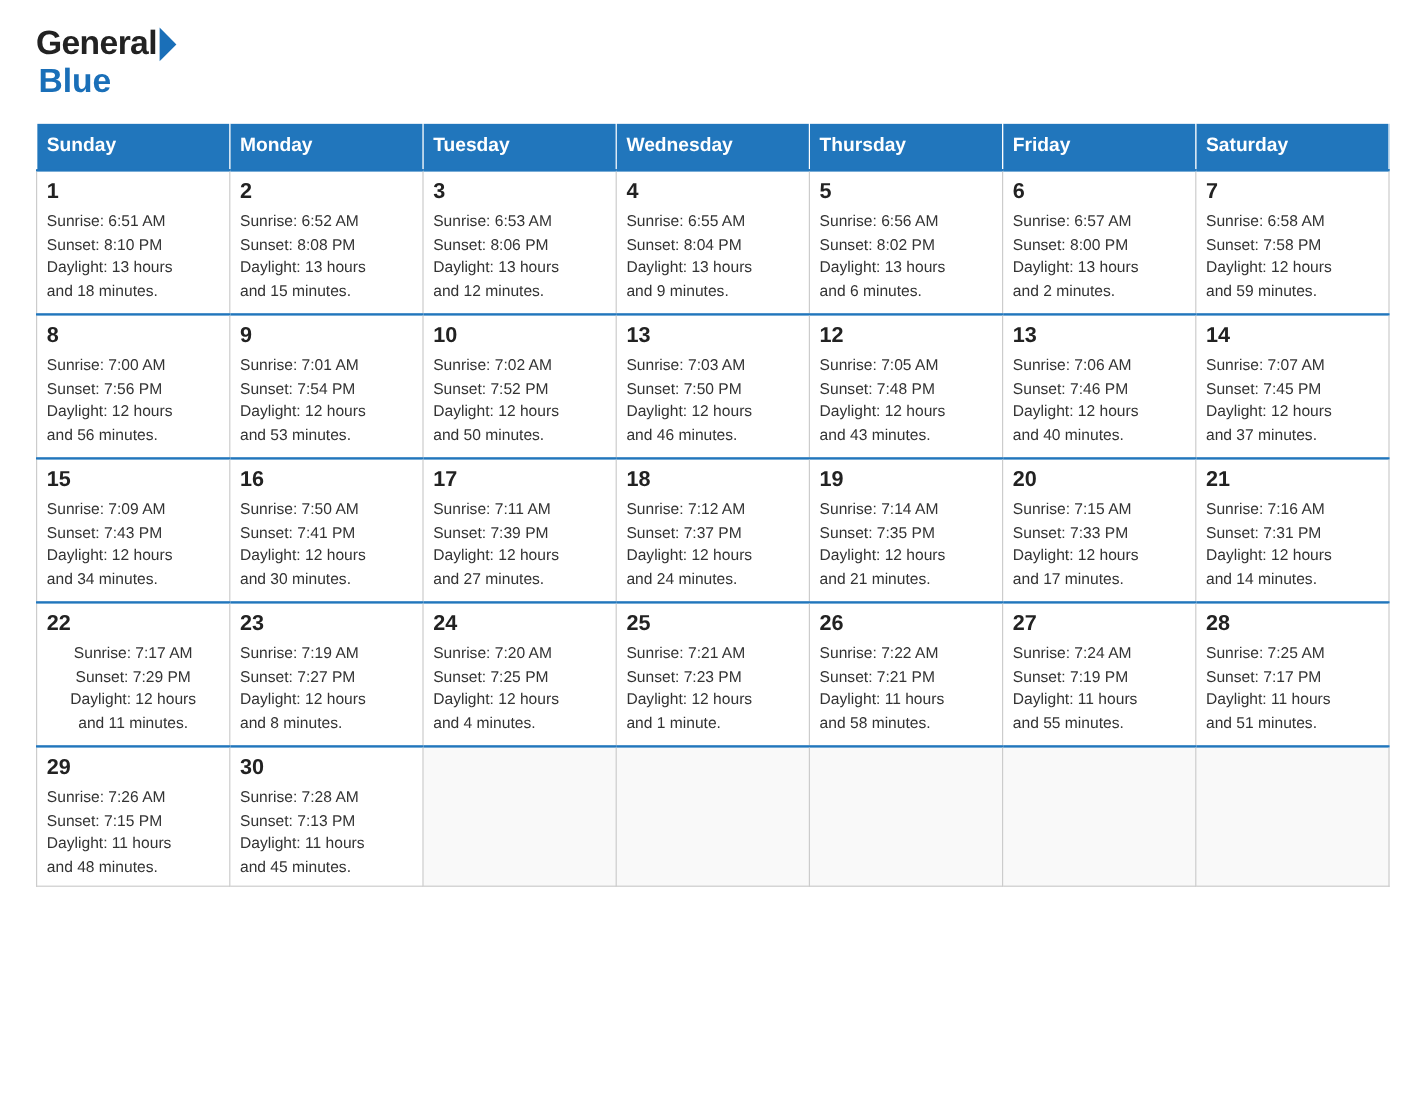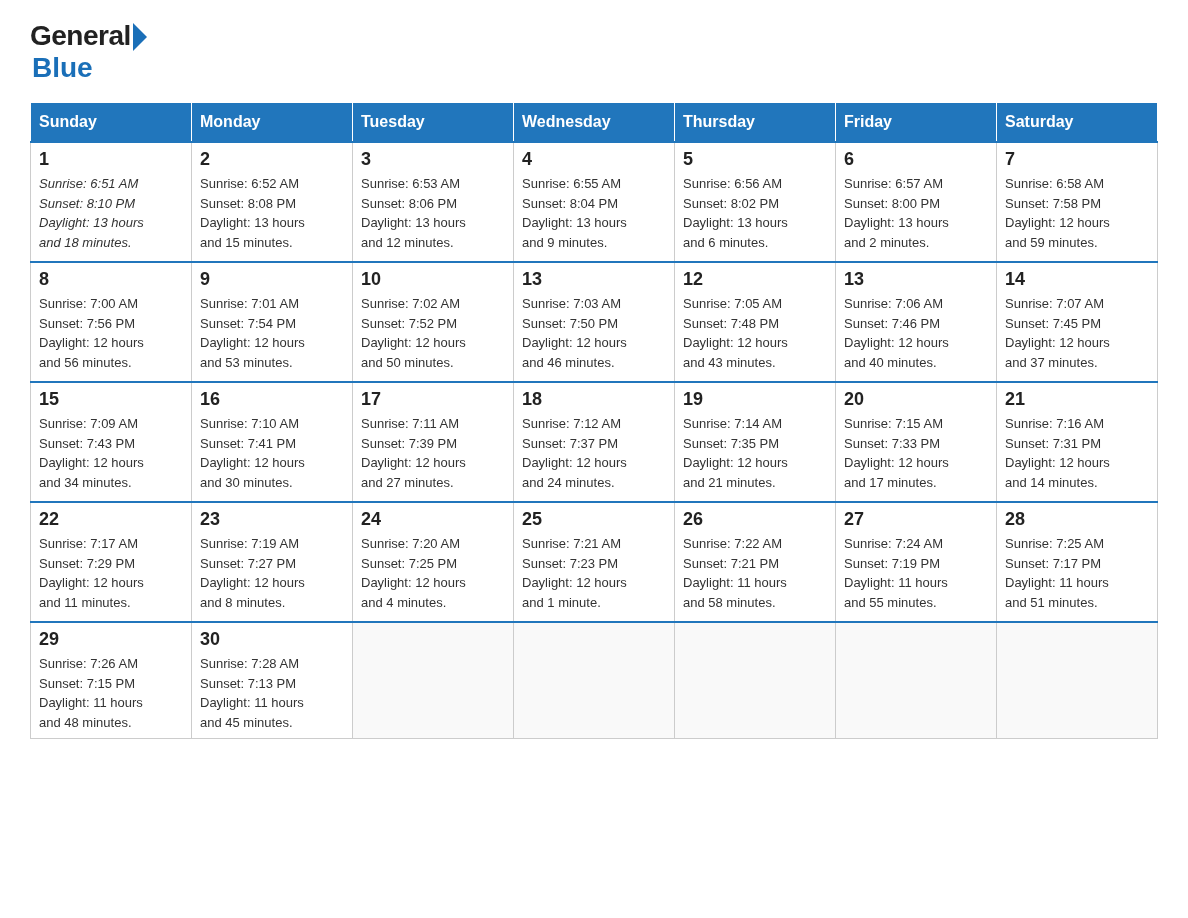--- a/index.html
+++ b/index.html
@@ -127,21 +127,21 @@
         <th>Wednesday</th>
         <th>Thursday</th>
         <th>Friday</th>
         <th>Saturday</th>
       </tr>
   </thead>
   <tbody id="calendar-body">
   <tr>
         <td>
           <span class="day-number">1</span>
-          <div class="day-info" style="white-space: pre-line; font-style: italic;">Sunrise: 6:51 AM
+          <div class="day-info" style="white-space: pre-line;">Sunrise: 6:51 AM
 Sunset: 8:10 PM
 Daylight: 13 hours
 and 18 minutes.</div>
         </td>
         <td>
           <span class="day-number">2</span>
           <div class="day-info" style="white-space: pre-line;">Sunrise: 6:52 AM
 Sunset: 8:08 PM
 Daylight: 13 hours
 and 15 minutes.</div>
@@ -236,21 +236,21 @@
       <tr>
         <td>
           <span class="day-number">15</span>
           <div class="day-info" style="white-space: pre-line;">Sunrise: 7:09 AM
 Sunset: 7:43 PM
 Daylight: 12 hours
 and 34 minutes.</div>
         </td>
         <td>
           <span class="day-number">16</span>
-          <div class="day-info" style="white-space: pre-line;">Sunrise: 7:10 AM
+          <div class="day-info" style="white-space: pre-line;">Sunrise: 7:50 AM
 Sunset: 7:41 PM
 Daylight: 12 hours
 and 30 minutes.</div>
         </td>
         <td>
           <span class="day-number">17</span>
           <div class="day-info" style="white-space: pre-line;">Sunrise: 7:11 AM
 Sunset: 7:39 PM
 Daylight: 12 hours
 and 27 minutes.</div>
@@ -280,21 +280,21 @@
           <span class="day-number">21</span>
           <div class="day-info" style="white-space: pre-line;">Sunrise: 7:16 AM
 Sunset: 7:31 PM
 Daylight: 12 hours
 and 14 minutes.</div>
         </td>
       </tr>
       <tr>
         <td>
           <span class="day-number">22</span>
-          <div class="day-info" style="white-space: pre-line;">Sunrise: 7:17 AM
+          <div class="day-info" style="white-space: pre-line; text-align: center;">Sunrise: 7:17 AM
 Sunset: 7:29 PM
 Daylight: 12 hours
 and 11 minutes.</div>
         </td>
         <td>
           <span class="day-number">23</span>
           <div class="day-info" style="white-space: pre-line;">Sunrise: 7:19 AM
 Sunset: 7:27 PM
 Daylight: 12 hours
 and 8 minutes.</div>

